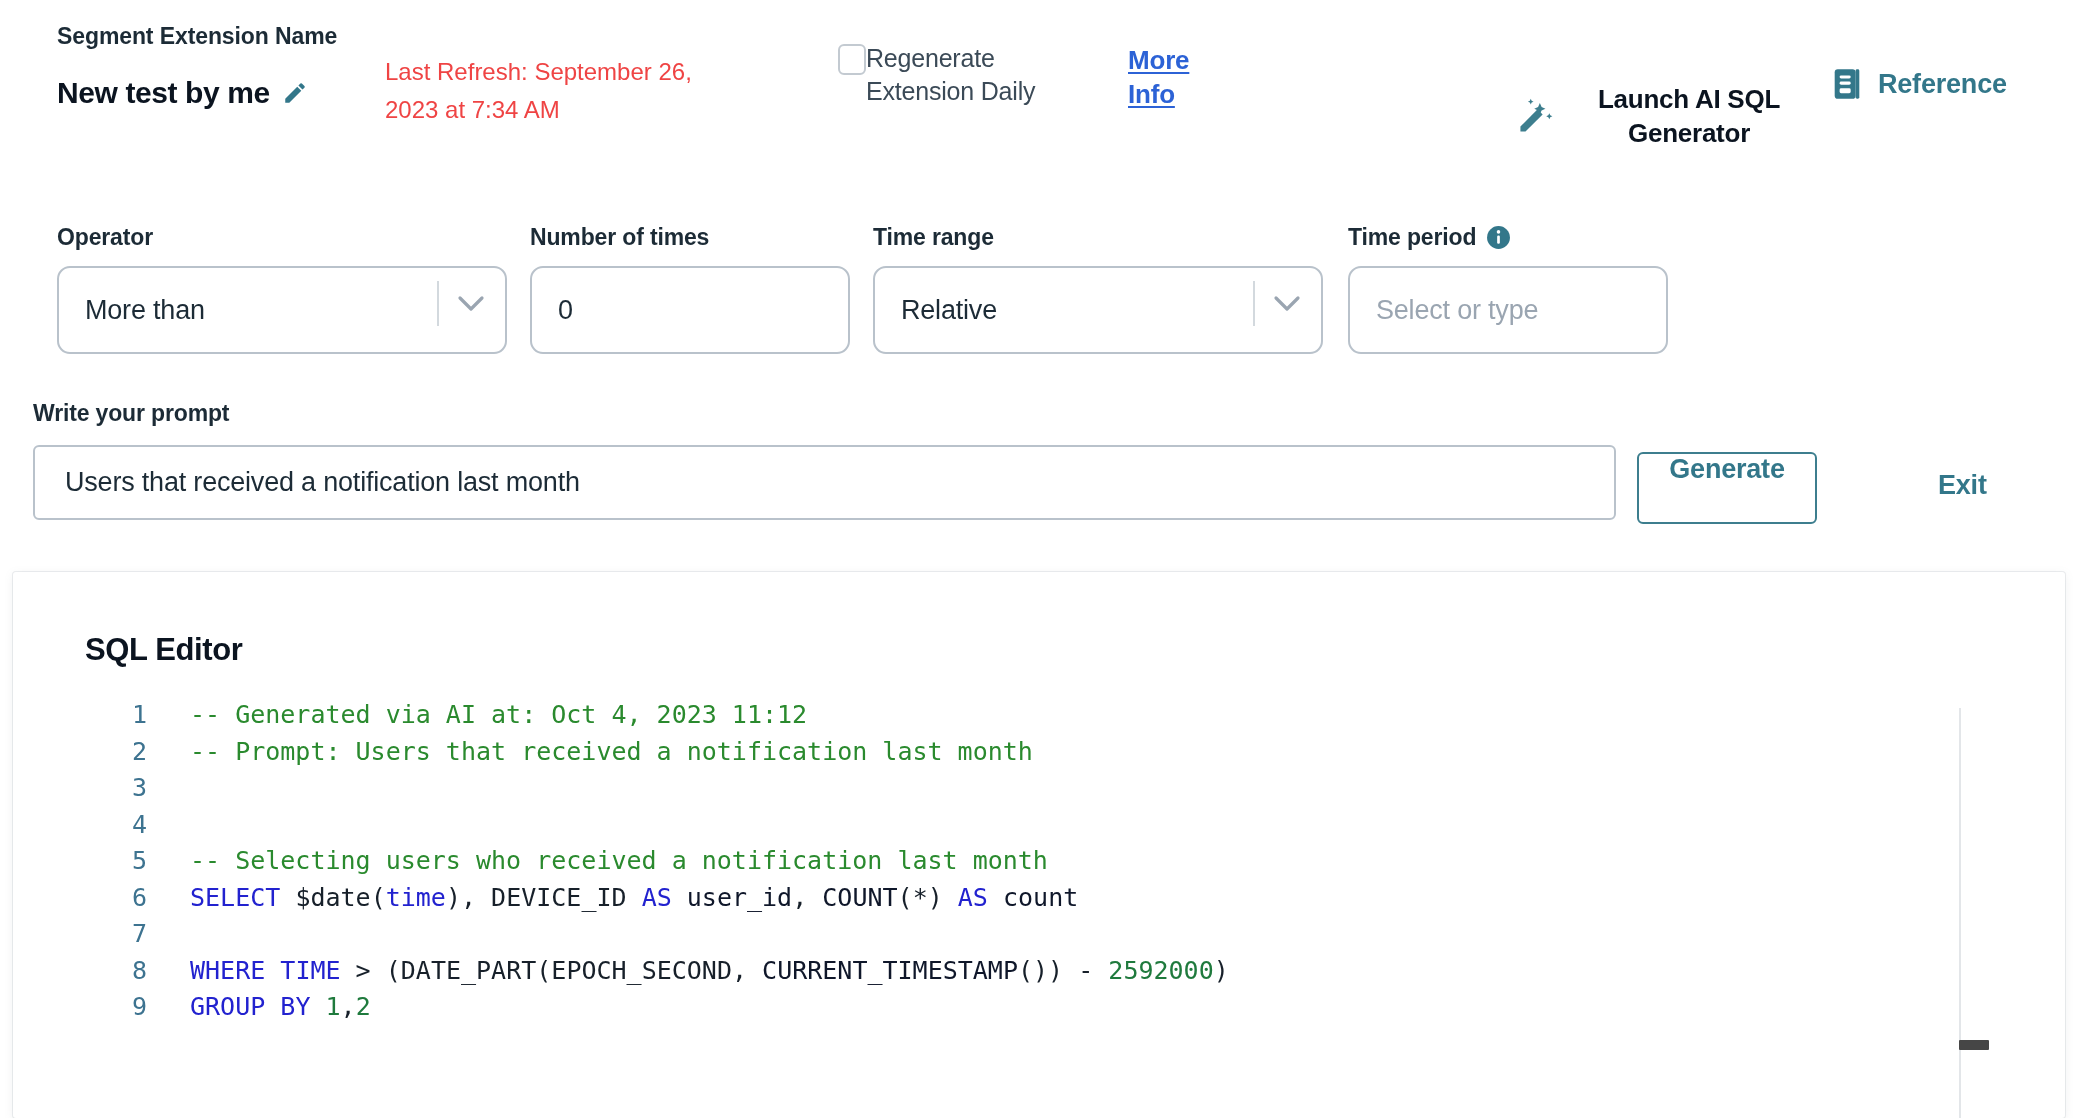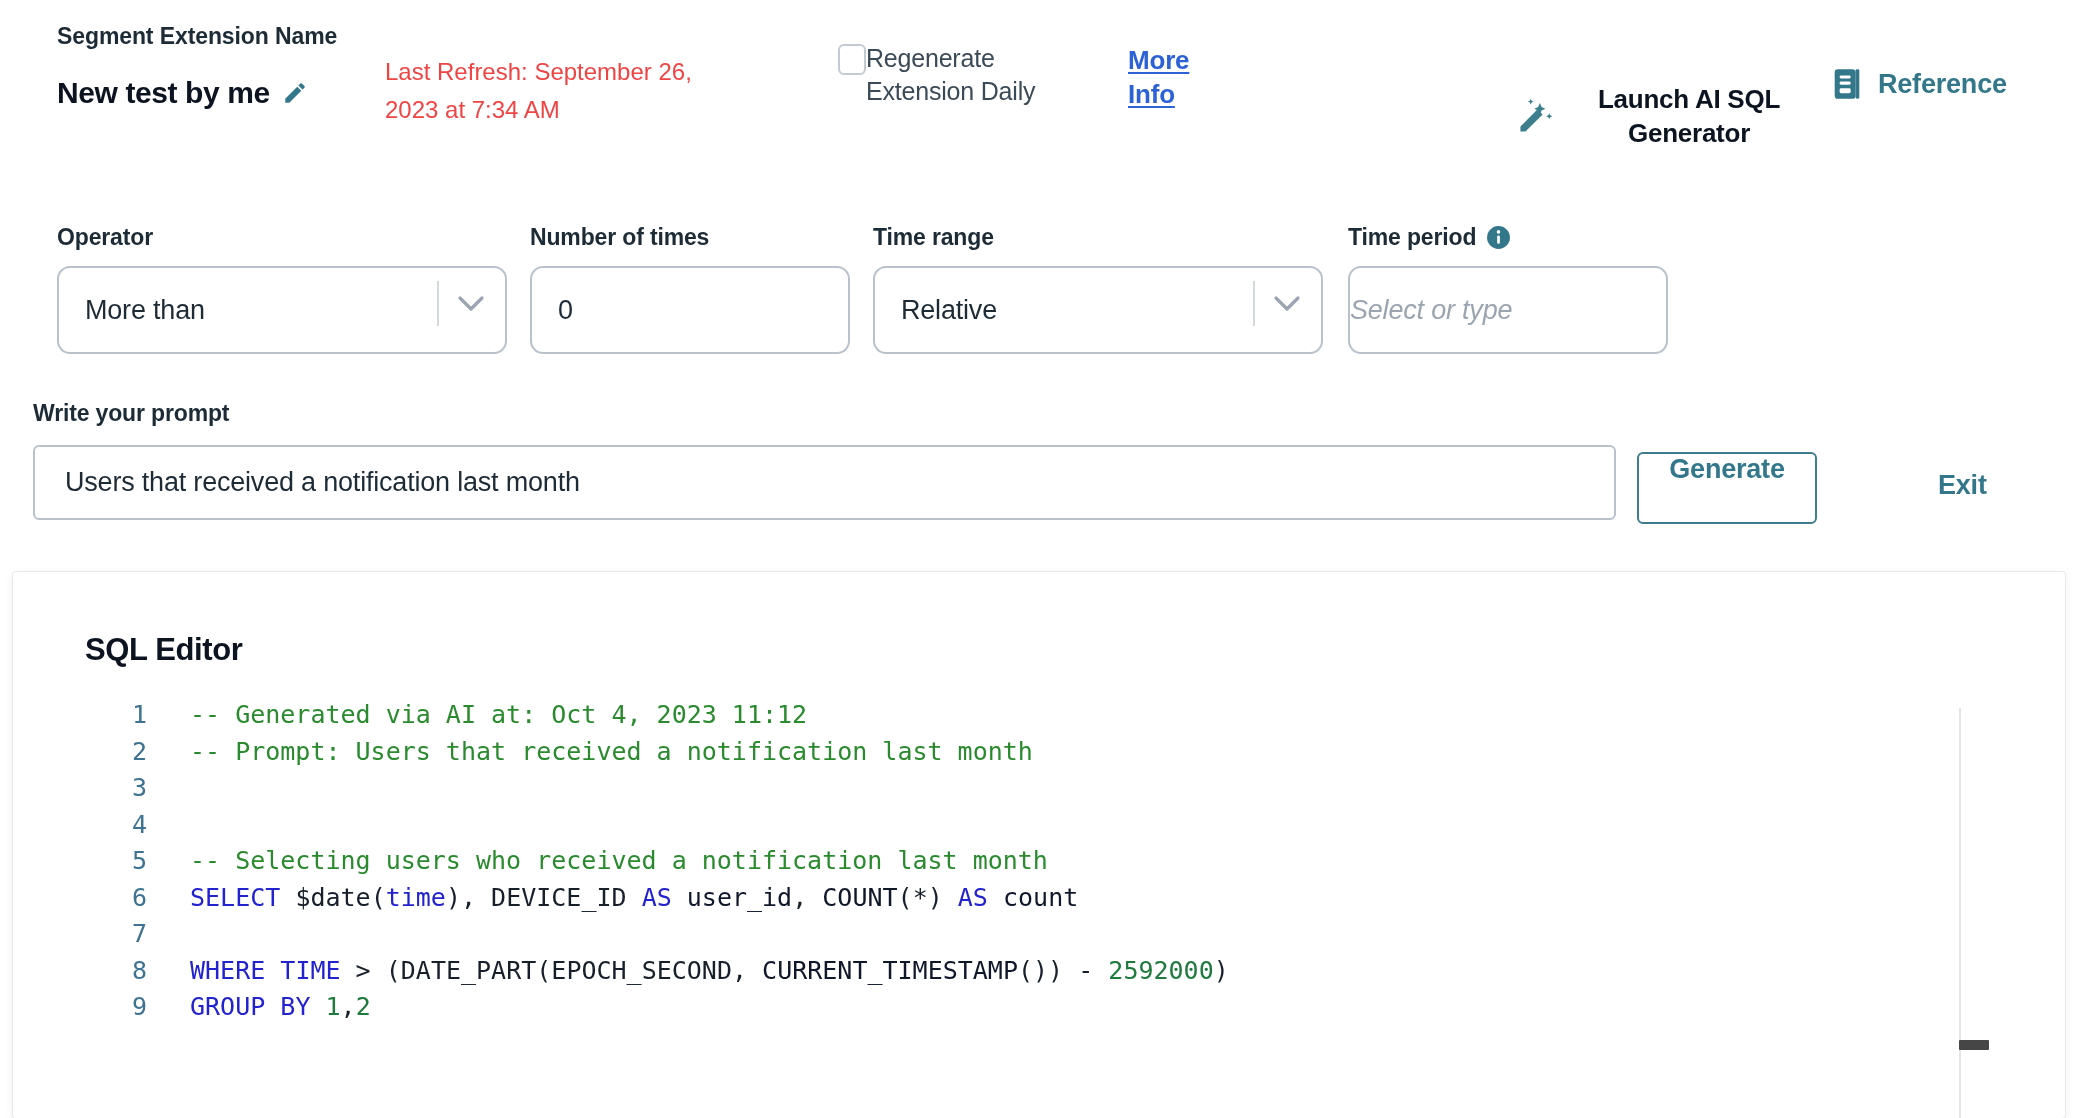--- a/index.html
+++ b/index.html
@@ -93,22 +93,22 @@
   .info-dot { width:25px; height:25px; flex:0 0 25px; }
   .ctl {
     height:88px; border:2px solid #b9c2cb; border-radius:13px; background:#fff;
     display:flex; align-items:center; position:relative;
   }
   .ctl-value {
     font-size:27px; color:#1c2b36; padding-left:26px; font-weight:400;
     letter-spacing:-0.2px;
   }
   .ctl-placeholder {
-    font-size:27px; color:#9aa5b1; font-weight:400;
-    font-style:italic; letter-spacing:-0.2px;
+    font-size:27px; color:#9aa5b1; padding-left:26px; font-weight:400;
+    letter-spacing:-0.2px;
   }
   .ctl-sep {
     position:absolute; right:66px; top:13px; width:2px; height:45px;
     background:#d3d9de;
   }
   .ctl-chev { position:absolute; right:20px; top:27px; width:28px; height:17px; }
 
   
   .prompt-sec { position:absolute; left:0; top:400px; width:2082px; }
   .prompt-label {

